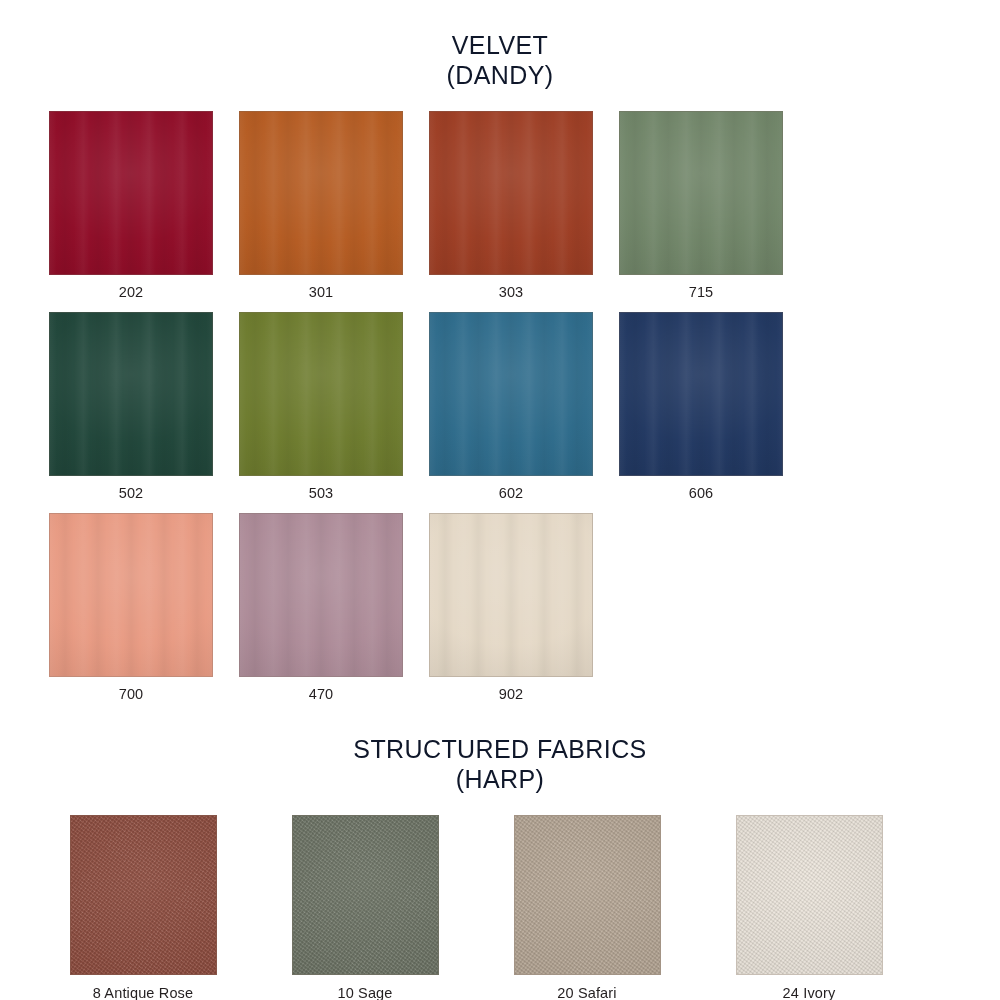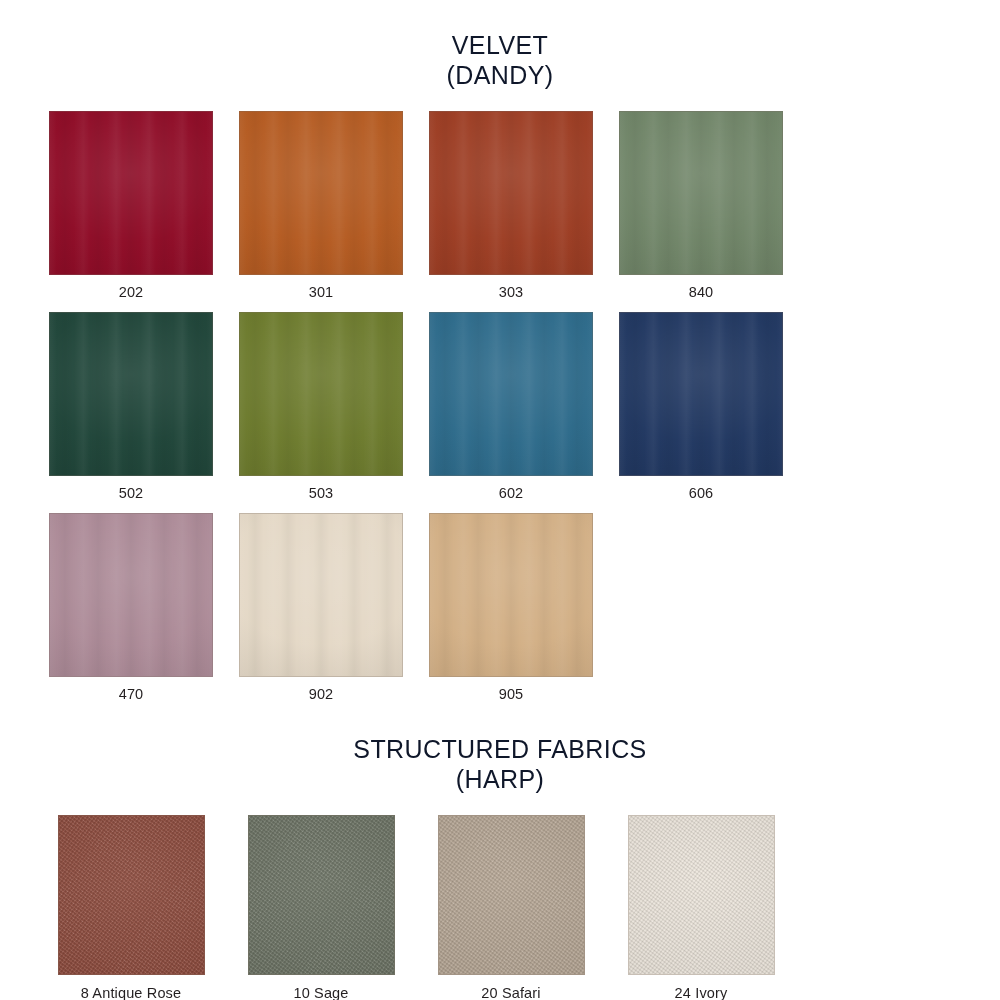--- a/index.html
+++ b/index.html
@@ -108,21 +108,21 @@
   }
 
   
   #velvet-grid { padding-left: 36px; padding-right: 18px; }
   #velvet-grid .cell { width: 190px; }
   #velvet-grid .swatch { width: 164px; height: 164px; }
   #velvet-grid .swatch-label { margin-top: 9px; }
   #velvet-grid .cell { margin-bottom: 12px; }
 
   
-  #harp-grid { padding-left: 36px; padding-right: 18px; }
+  #harp-grid { padding-left: 48px; padding-right: 18px; gap: 32px; }
   #harp-grid .cell { width: 190px; }
   #harp-grid .swatch { width: 147px; height: 160px; }
   #harp-grid .swatch-label { margin-top: 10px; }
 </style>
 </head>
 <body>
 
 <div>
 
   <section>
@@ -138,49 +138,49 @@
         <div class="cell">
           <div class="swatch velvet" style="background: rgb(180, 90, 32);"></div>
           <div class="swatch-label">301</div>
         </div>
         <div class="cell">
           <div class="swatch velvet" style="background: rgb(156, 60, 34);"></div>
           <div class="swatch-label">303</div>
         </div>
         <div class="cell">
           <div class="swatch velvet" style="background: rgb(111, 132, 103);"></div>
-          <div class="swatch-label">840</div>
+          <div class="swatch-label">715</div>
         </div>
         <div class="cell">
           <div class="swatch velvet" style="background: rgb(30, 68, 56);"></div>
           <div class="swatch-label">502</div>
         </div>
         <div class="cell">
           <div class="swatch velvet" style="background: rgb(108, 122, 44);"></div>
           <div class="swatch-label">503</div>
         </div>
         <div class="cell">
           <div class="swatch velvet" style="background: rgb(44, 106, 138);"></div>
           <div class="swatch-label">602</div>
         </div>
         <div class="cell">
           <div class="swatch velvet" style="background: rgb(31, 54, 96);"></div>
           <div class="swatch-label">606</div>
         </div>
         <div class="cell">
+          <div class="swatch velvet" style="background: rgb(232, 154, 130);"></div>
+          <div class="swatch-label">700</div>
+        </div>
+        <div class="cell">
           <div class="swatch velvet" style="background: rgb(172, 138, 151);"></div>
           <div class="swatch-label">470</div>
         </div>
         <div class="cell">
           <div class="swatch velvet" style="background: rgb(228, 216, 198);"></div>
           <div class="swatch-label">902</div>
-        </div>
-        <div class="cell">
-          <div class="swatch velvet" style="background: rgb(210, 175, 133);"></div>
-          <div class="swatch-label">905</div>
         </div>
       </div>
   </section>
 
   <section>
     <h2 id="harp-title" class="section-title">
       <span>STRUCTURED FABRICS</span>
       <span class="line2">(HARP)</span>
     </h2>
     <div id="harp-grid" class="grid">

